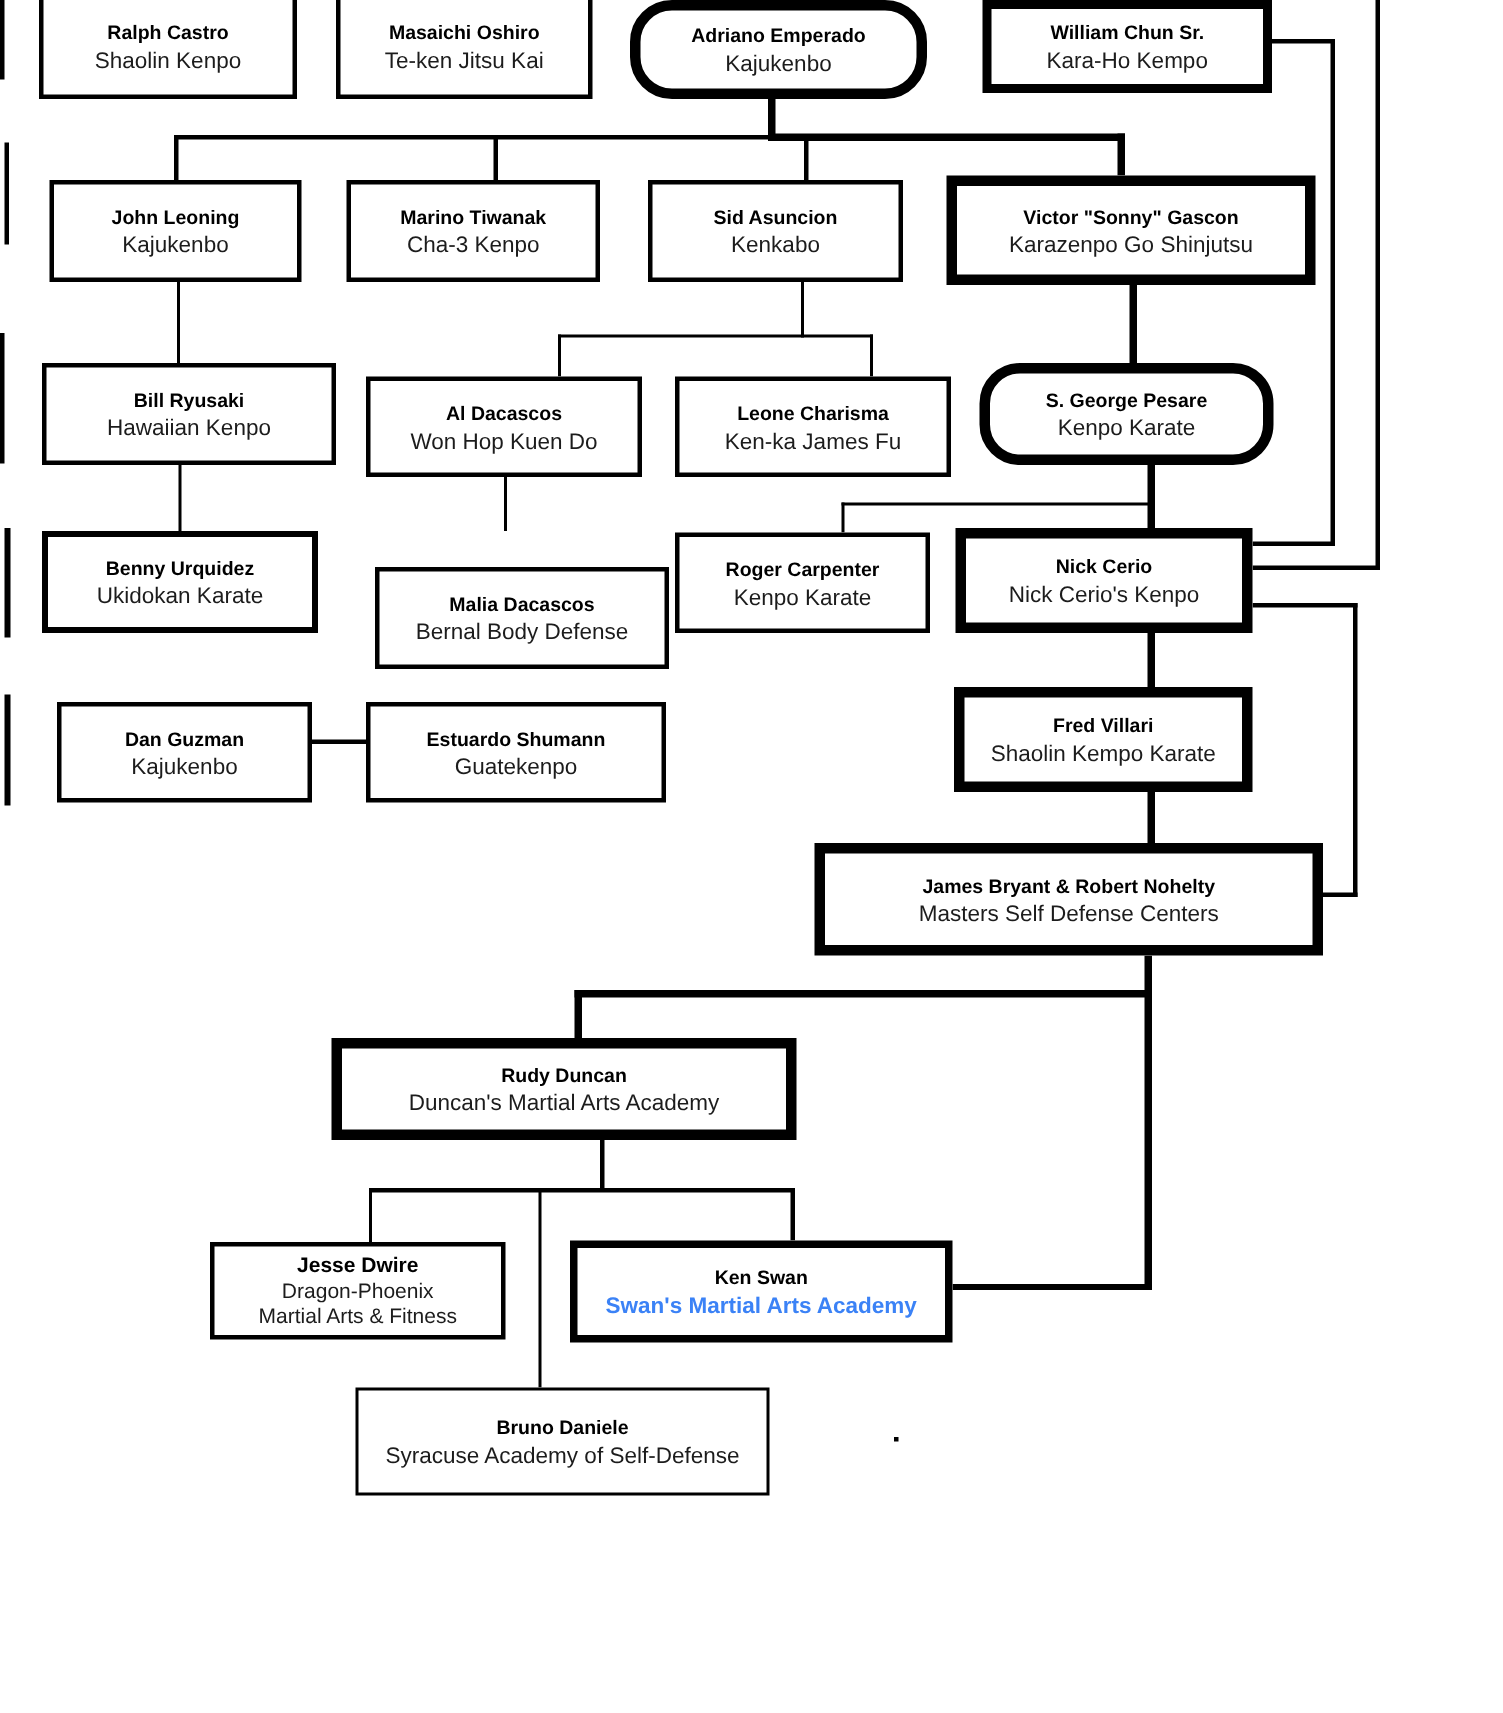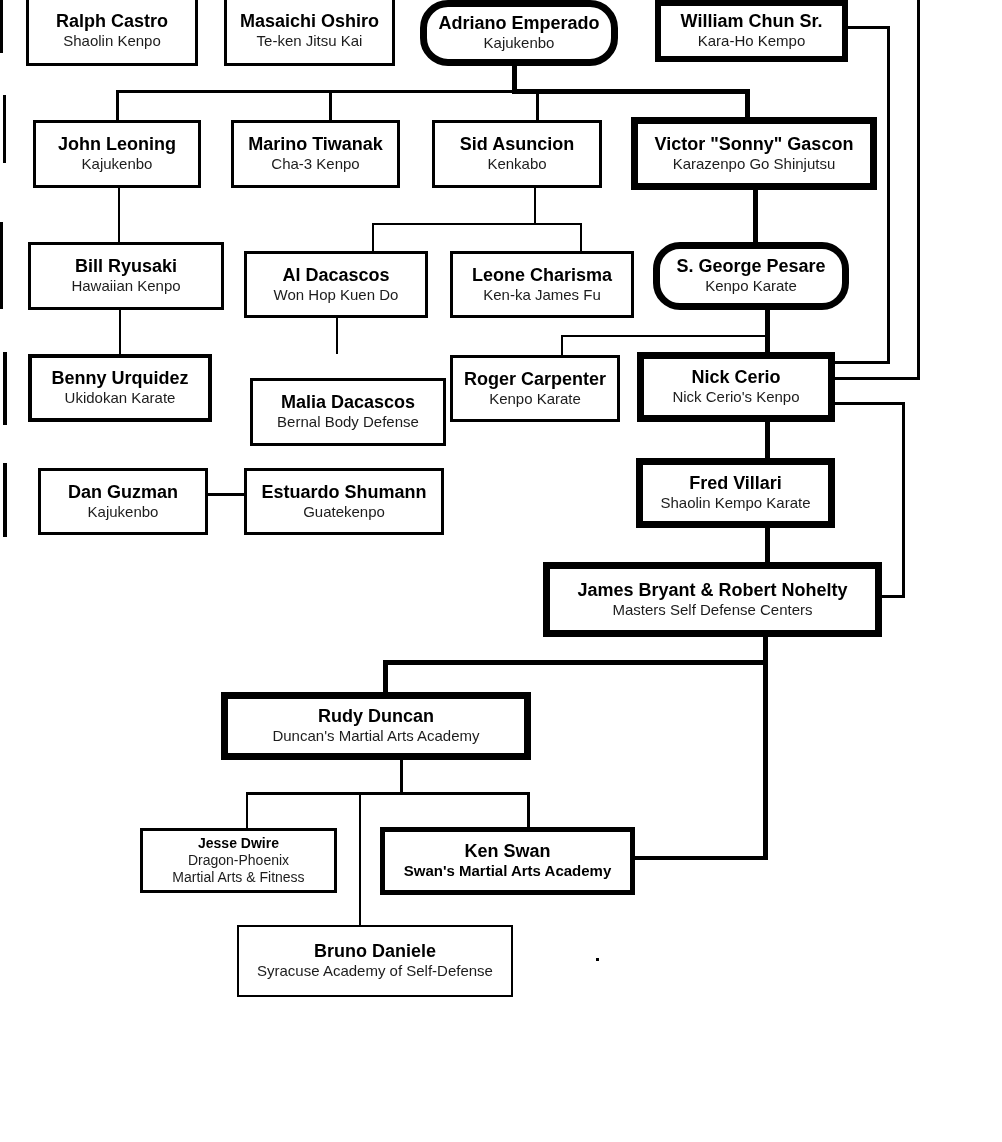--- a/index.html
+++ b/index.html
@@ -12,23 +12,23 @@
   }
   .node{
     position:absolute;
     box-sizing:border-box;
     border:3px solid #000;
     background:#fff;
     display:flex;flex-direction:column;
     align-items:center;justify-content:center;
     text-align:center;color:#000;
   }
-  .node .name{font-weight:bold;font-size:18px;line-height:19px;white-space:nowrap;}
+  .node .name{font-weight:bold;font-size:13px;line-height:19px;white-space:nowrap;}
   .node .style{font-weight:normal;font-size:15px;line-height:19px;color:#1c1c1c;white-space:nowrap;}
-  .node .style.style-bold{font-weight:bold;color:#000000;}
+  .node .style.style-bold{font-weight:bold;color:#3b82f6;}
   .node.small .name,.node.small .style{font-size:14px;line-height:17px;}
   .b7{border-width:7px;}
   .b6{border-width:6px;}
   .b5{border-width:5px;}
   .b4{border-width:4px;}
   .b2{border-width:2px;text-align:center;}
   .line{position:absolute;background:#000;}
 </style>
 </head>
 <body>

